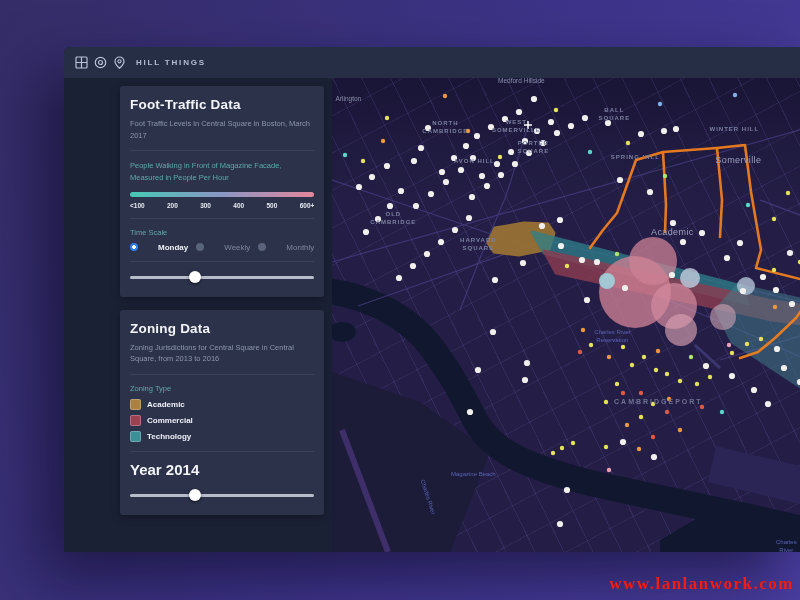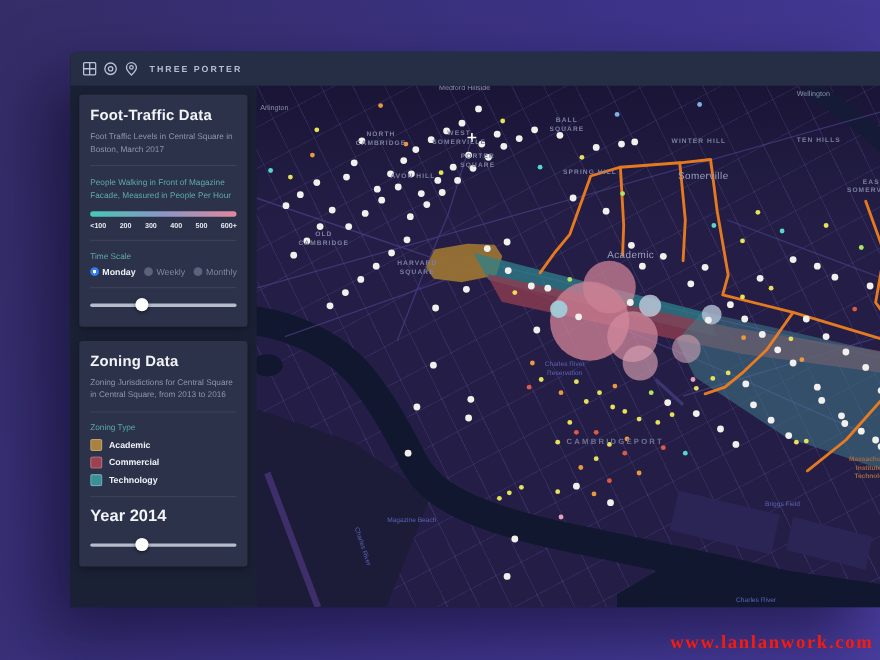--- a/index.html
+++ b/index.html
@@ -5,33 +5,33 @@
   html,body{margin:0;padding:0;width:800px;height:600px;overflow:hidden;
     font-family:"Liberation Sans",sans-serif;
     background:linear-gradient(118deg,#342d66 0%,#3d3388 50%,#4a3ea0 100%);}
   .window{position:absolute;left:64px;top:47px;width:736px;height:505px;
     background:#1b2135;border-radius:6px 0 0 0;overflow:hidden;
     box-shadow:-22px 26px 60px rgba(8,5,28,.55);display:flex;flex-direction:column;}
   .header{flex:0 0 31px;background:#262e46;display:flex;align-items:center;
     padding-left:10px;gap:5px;}
   .hicon{width:14px;height:14px;display:flex;align-items:center;justify-content:center;}
   .brand{font-size:8px;font-weight:bold;letter-spacing:1.8px;color:#b6bdd2;margin-left:5px;}
-  .content{flex:1;display:flex;position:relative;}
+  .content{flex:1;display:flex;position:relative;margin-left:48px;}
   .sidebar{flex:0 0 148px;background:#1b2135;padding:8px;box-sizing:border-box;z-index:3;}
   .card{background:#2b3249;border-radius:3px;padding:11px 10px;margin-bottom:13px;
     box-shadow:0 2px 8px rgba(0,0,0,.35);}
   .card-title{font-size:13.5px;font-weight:bold;color:#f2f4f8;margin-bottom:6px;letter-spacing:.2px;}
   .card-sub{font-size:7.5px;color:#8d96ae;line-height:1.55;}
   .divider{border-top:1px solid #3c4359;margin:9px 0;}
   .note{font-size:7.5px;color:#5fa9ac;line-height:1.55;}
   .gradbar{height:5px;border-radius:3px;margin:8px 0 5px;}
   .scale{display:flex;justify-content:space-between;font-size:6.5px;font-weight:bold;color:#e8ebf2;}
   .small-label{font-size:7.5px;color:#5fa9ac;margin-bottom:6px;}
   .radios{display:flex;gap:8px;align-items:center;}
-  .radio-opt{display:flex;align-items:center;gap:3px;cursor:pointer;}
+  .radio-opt{display:flex;align-items:center;gap:20px;cursor:pointer;}
   .rdot{width:8px;height:8px;border-radius:50%;background:#5a637c;}
   .radio-opt.sel .rdot{background:radial-gradient(circle,#fff 0 1.6px,#2f7df0 1.7px);}
   .rlabel{font-size:8px;color:#7e87a0;}
   .radio-opt.sel .rlabel{color:#eef1f7;font-weight:bold;}
   .big-label{font-size:15px;font-weight:bold;color:#f2f4f8;margin:3px 0 11px;}
   .slider{position:relative;height:12px;margin:2px 0 3px;}
   .slider-track{position:absolute;top:5px;left:0;right:0;height:3px;background:#b6bcca;border-radius:2px;}
   .slider-thumb{position:absolute;top:0;width:12px;height:12px;border-radius:50%;background:#fff;
     box-shadow:0 1px 3px rgba(0,0,0,.55);}
   .map{flex:1;position:relative;background:#241e46;overflow:hidden;}
@@ -72,21 +72,21 @@
             <circle cx="6.5" cy="6.5" r="2"></circle>
           </g>
         </svg>
     </span>
     <span class="hicon">
       <svg width="13" height="13" viewBox="0 0 13 13">
           <path d="M6.5 1 C3.9 1 2 3 2 5.4 C2 8 6.5 12.2 6.5 12.2 S11 8 11 5.4 C11 3 9.1 1 6.5 1 Z" fill="none" stroke="#bac2d6" stroke-width="1.2"></path>
           <circle cx="6.5" cy="5.3" r="1.6" fill="none" stroke="#bac2d6" stroke-width="1.1"></circle>
         </svg>
     </span>
-    <span class="brand">THREE PORTER</span>
+    <span class="brand">HILL THINGS</span>
   </div>
 
   <div class="content">
     <div class="sidebar">
 
       <div class="card">
         <div class="card-title">Foot-Traffic Data</div>
         <div class="card-sub">Foot Traffic Levels in Central Square in Boston, March 2017</div>
         <div class="divider"></div>
         <div class="note">People Walking in Front of Magazine Facade, Measured in People Per Hour</div>

